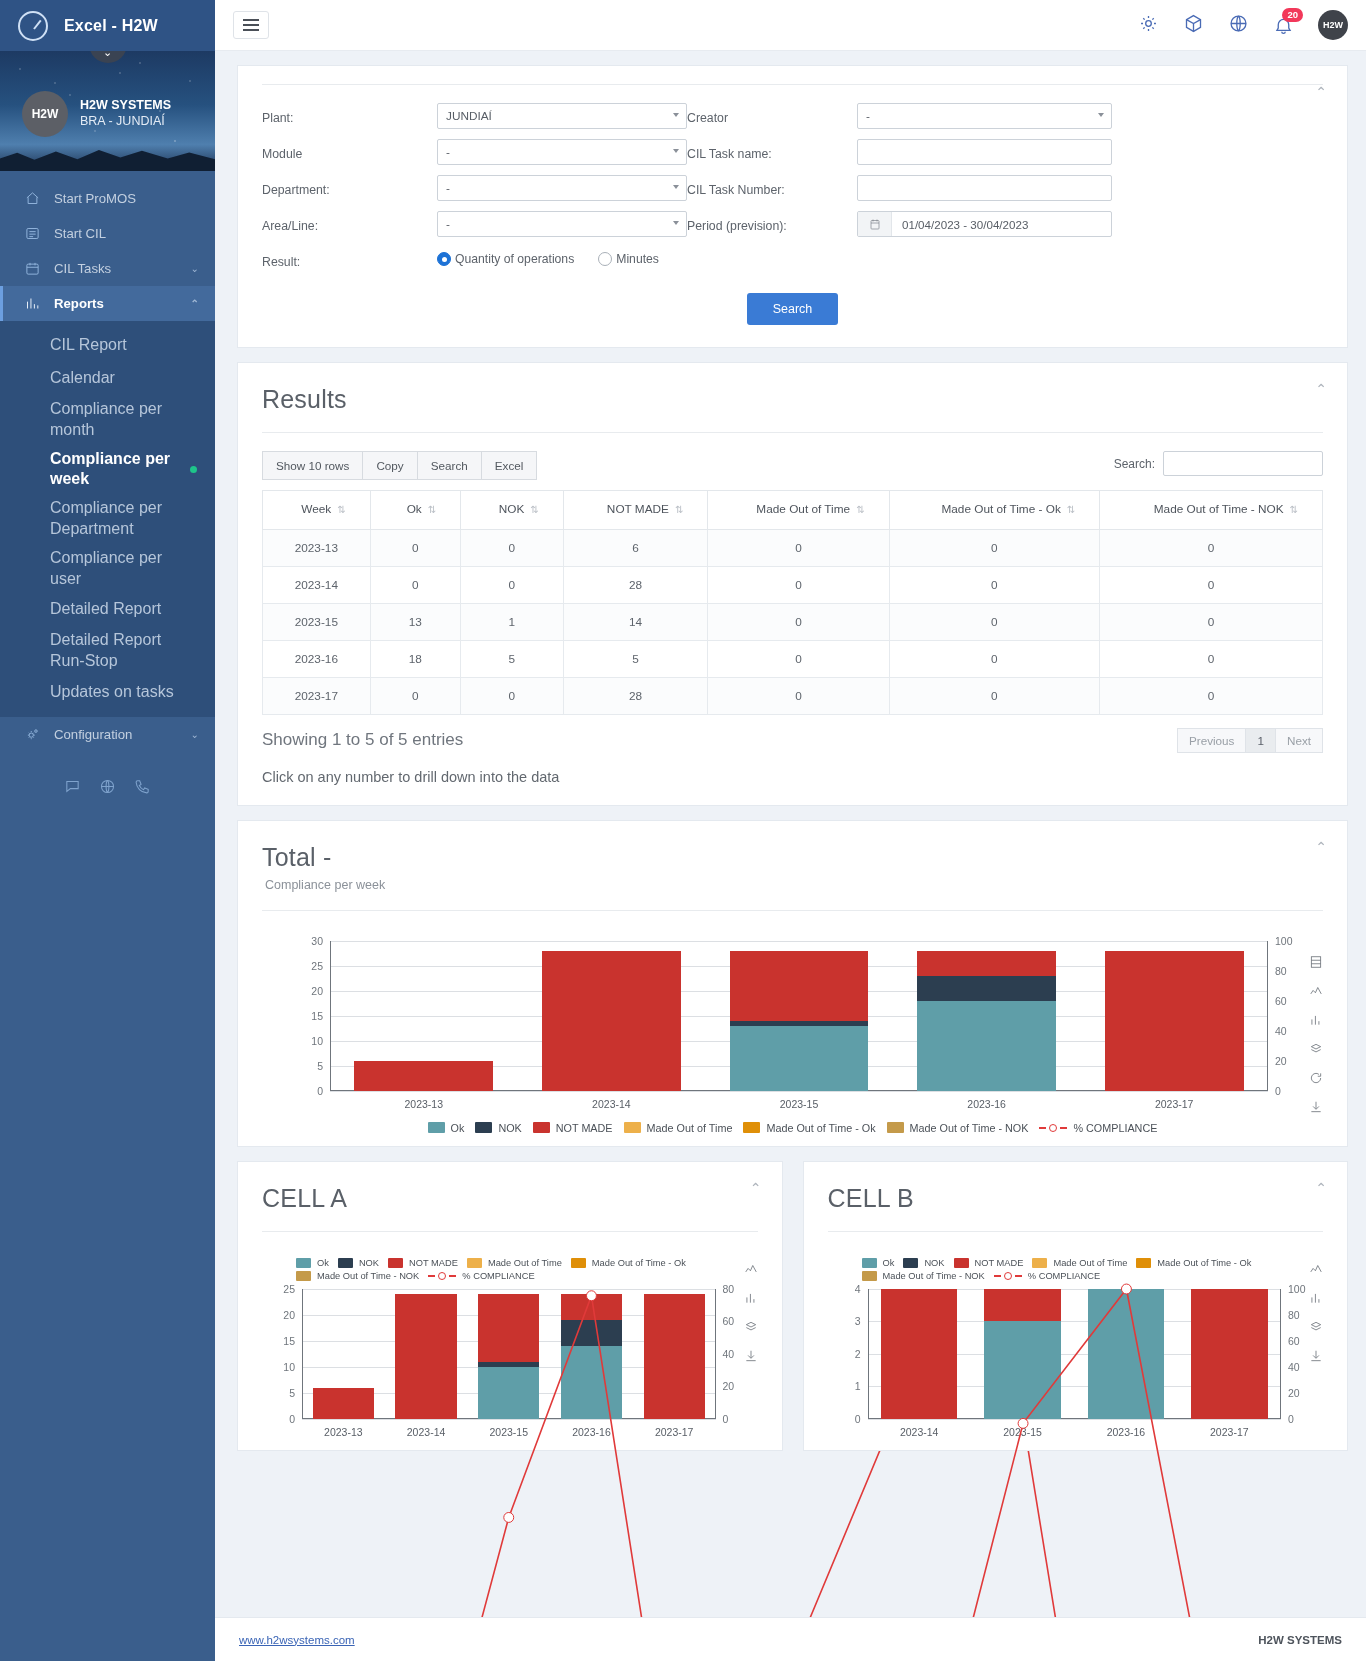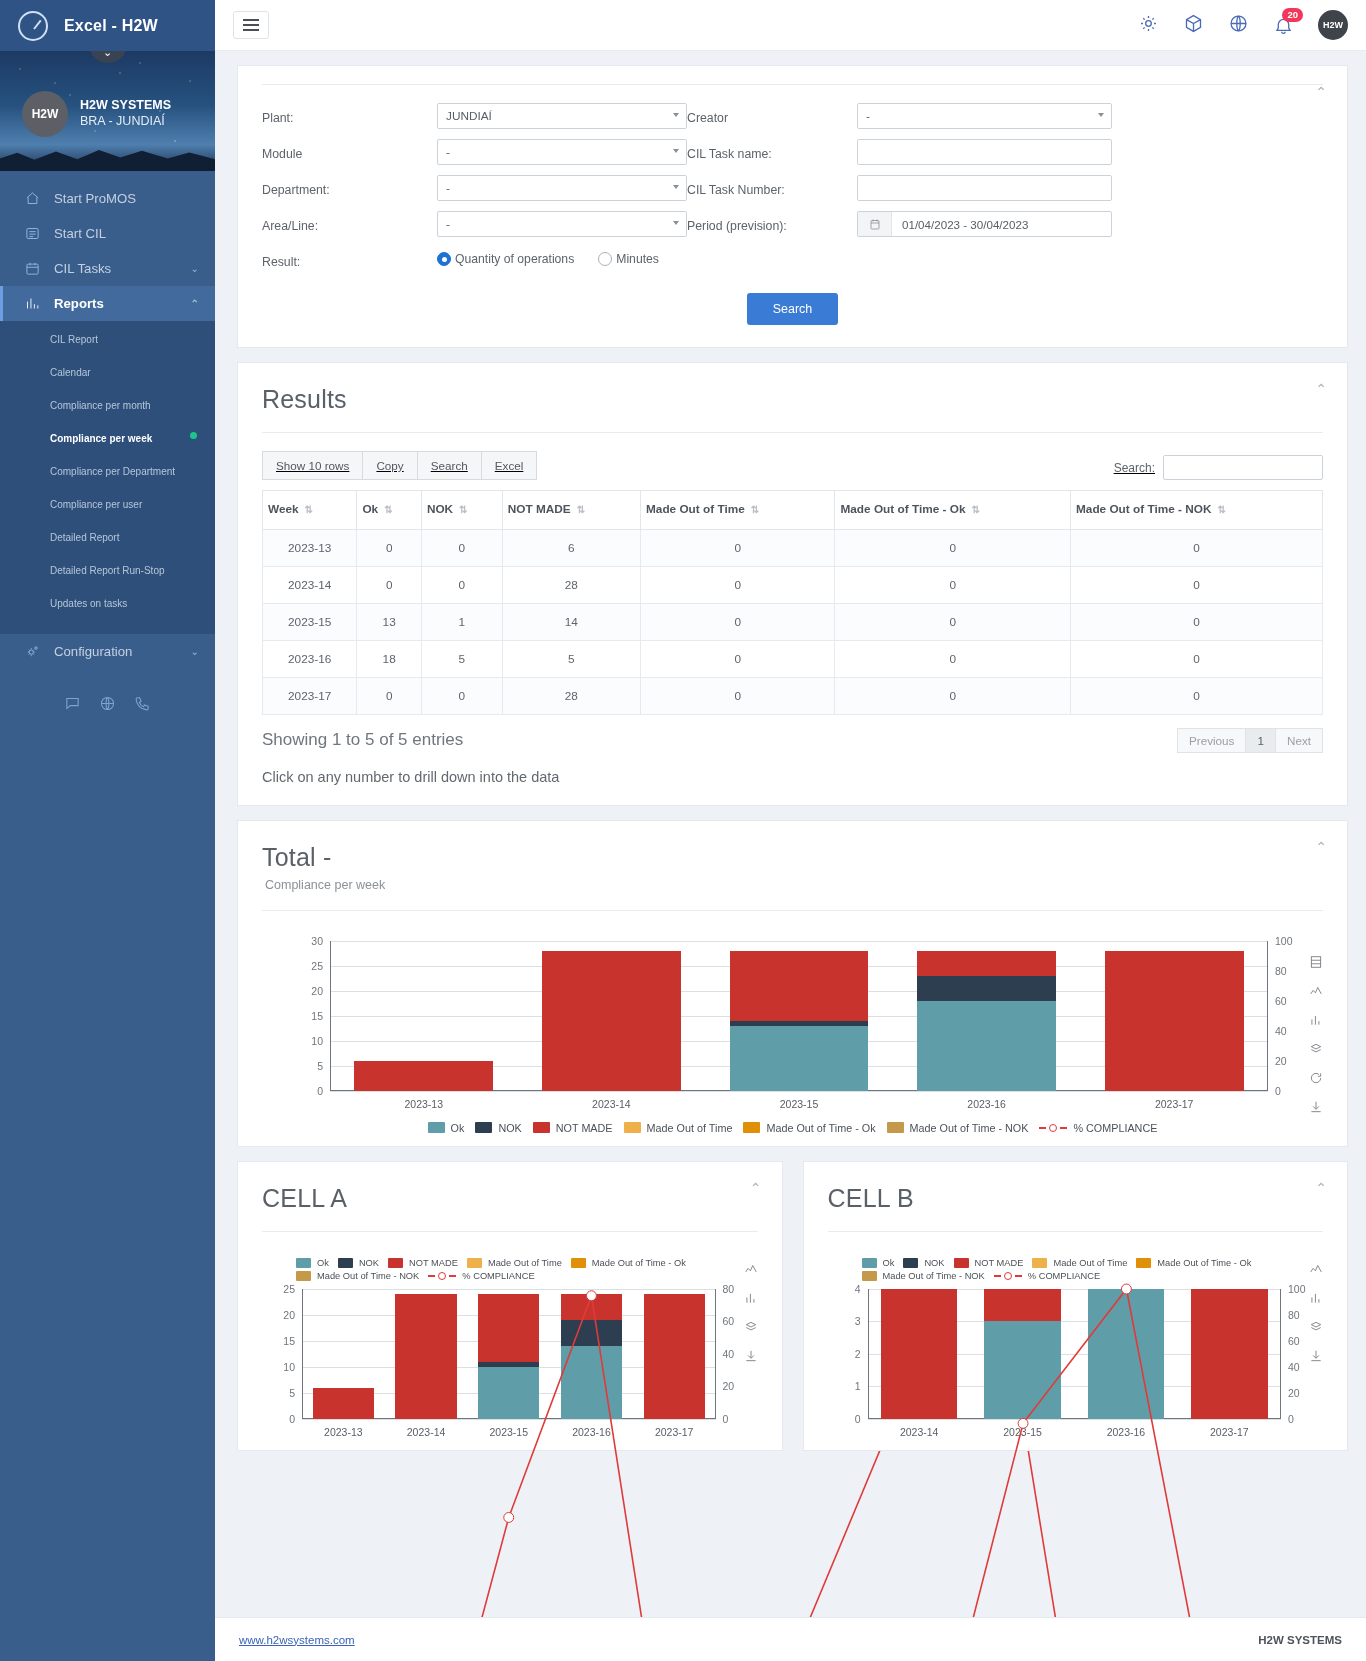--- a/index.html
+++ b/index.html
@@ -67,22 +67,22 @@
     font-size: 13.2px; color: #c3d0e0; gap: 14px; position: relative;
   }
   .nav-item.active { background: #436a9c; color: #fff; font-weight: bold; }
   .nav-item.active::before { content:""; position:absolute; left:0; top:0; bottom:0; width:3px; background:#6c9fe0; }
   .nav-ic { width: 16px; height: 16px; flex: none; display:flex; align-items:center; justify-content:center; }
   .nav-ic svg { width: 15px; height: 15px; stroke: #8fb2da; fill: none; stroke-width: 1.6; }
   .nav-item.active .nav-ic svg { stroke: #e6eef8; }
   .nav-caret { margin-left: auto; font-size: 10px; color: #9fb7d4; }
   .submenu { background: #2e4f7a; padding: 8px 0 8px 0; }
   .sub-item {
-    display: flex; min-height: 33px; padding: 4px 18px 4px 50px;
-    font-size: 10px; color: #b6c6da; line-height: 1.3;
+    display: flex; align-items: center; min-height: 33px; padding: 4px 18px 4px 50px;
+    font-size: 16px; color: #b6c6da; line-height: 1.3;
   }
   .sub-item.active { color: #fff; font-weight: bold; }
   .sub-dot { width: 7px; height: 7px; border-radius: 50%; background: #1ec58a; margin-left: auto; flex:none;}
   .social-row { display:flex; gap: 18px; justify-content:center; padding-top: 26px; }
   .social-row svg { width: 17px; height: 17px; stroke:#7fa3cd; fill:none; stroke-width:1.5; }
   
   #topbar {
     position: absolute; left: 215px; top: 0; right: 0; height: 51px;
     background: #fff; border-bottom: 1px solid #e7ebf0; display: flex; align-items: center;
     padding: 0 18px;
@@ -136,32 +136,32 @@
            display:flex;align-items:center;justify-content:center; flex:none;}
   .radio.on { border: 1px solid #1d72d6; background: #1d72d6; }
   .radio.on::after { content:""; width:5px;height:5px;border-radius:50%;background:#fff; }
   .radio-lbl { font-size: 12.2px; color: #5d636b; margin-right: 20px; }
   .search-btn {
     display:block; margin: 12px auto 22px auto; background: #3a7bd5; color: #fff;
     border: none; border-radius: 3px; padding: 9px 26px; font-size: 12.5px; cursor: pointer;
     font-family:"Liberation Sans",sans-serif;
   }
   
-  .tbl-tools { display:flex; align-items:flex-end; padding: 18px 24px 0 24px; text-decoration: underline; }
+  .tbl-tools { display:flex; align-items:flex-start; padding: 18px 24px 0 24px; }
   .btn-grp { display:flex; }
   .tbtn { border:1px solid #d7dbe0; background:#f5f6f8; font-size:11.7px; color:#52585f;
           padding: 7px 13px; margin-right:-1px; cursor:pointer; }
   .search-box { margin-left:auto; display:flex; align-items:center; gap:8px; }
   .search-box label { font-size:12px; color:#5d636b; }
   .search-box input { width:160px; height:25px; border:1px solid #ccd2d9; border-radius:2px;
                       font-size:12px; padding:0 6px; font-family:"Liberation Sans",sans-serif;}
   table { width: calc(100% - 48px); margin: 10px 24px 0 24px; border-collapse: collapse; }
   th {
-    border: 1px solid #e3e7eb; font-size: 11.8px; color: #4e545c; font-weight: bold;
-    padding: 11px 5px; text-align: left; vertical-align: middle; background: #fff; line-height:1.35;
+    border: 1px solid #e3e7eb; font-size: 11.8px; color: #4e545c; font-weight: normal;
+    padding: 11px 24px; text-align: right; vertical-align: middle; background: #fff; line-height:1.35;
   }
   th .sort { color:#b9bec5; font-size:10px; margin-left:6px; }
   td {
     border: 1px solid #e6eaee; font-size: 11.8px; color: #5e646c; text-align: center; padding: 11px 8px;
   }
   tbody tr:nth-child(odd) td { background: #fbfcfd; }
   .tbl-foot { display:flex; align-items:center; padding: 13px 24px 0 24px; }
   .entries { font-size: 17px; color:#70767e; }
   .pager { margin-left:auto; display:flex; }
   .pg { border:1px solid #dfe3e8; font-size:11.7px; padding:5px 11px; color:#9aa0a7; background:#f7f8fa; margin-left:-1px;}

